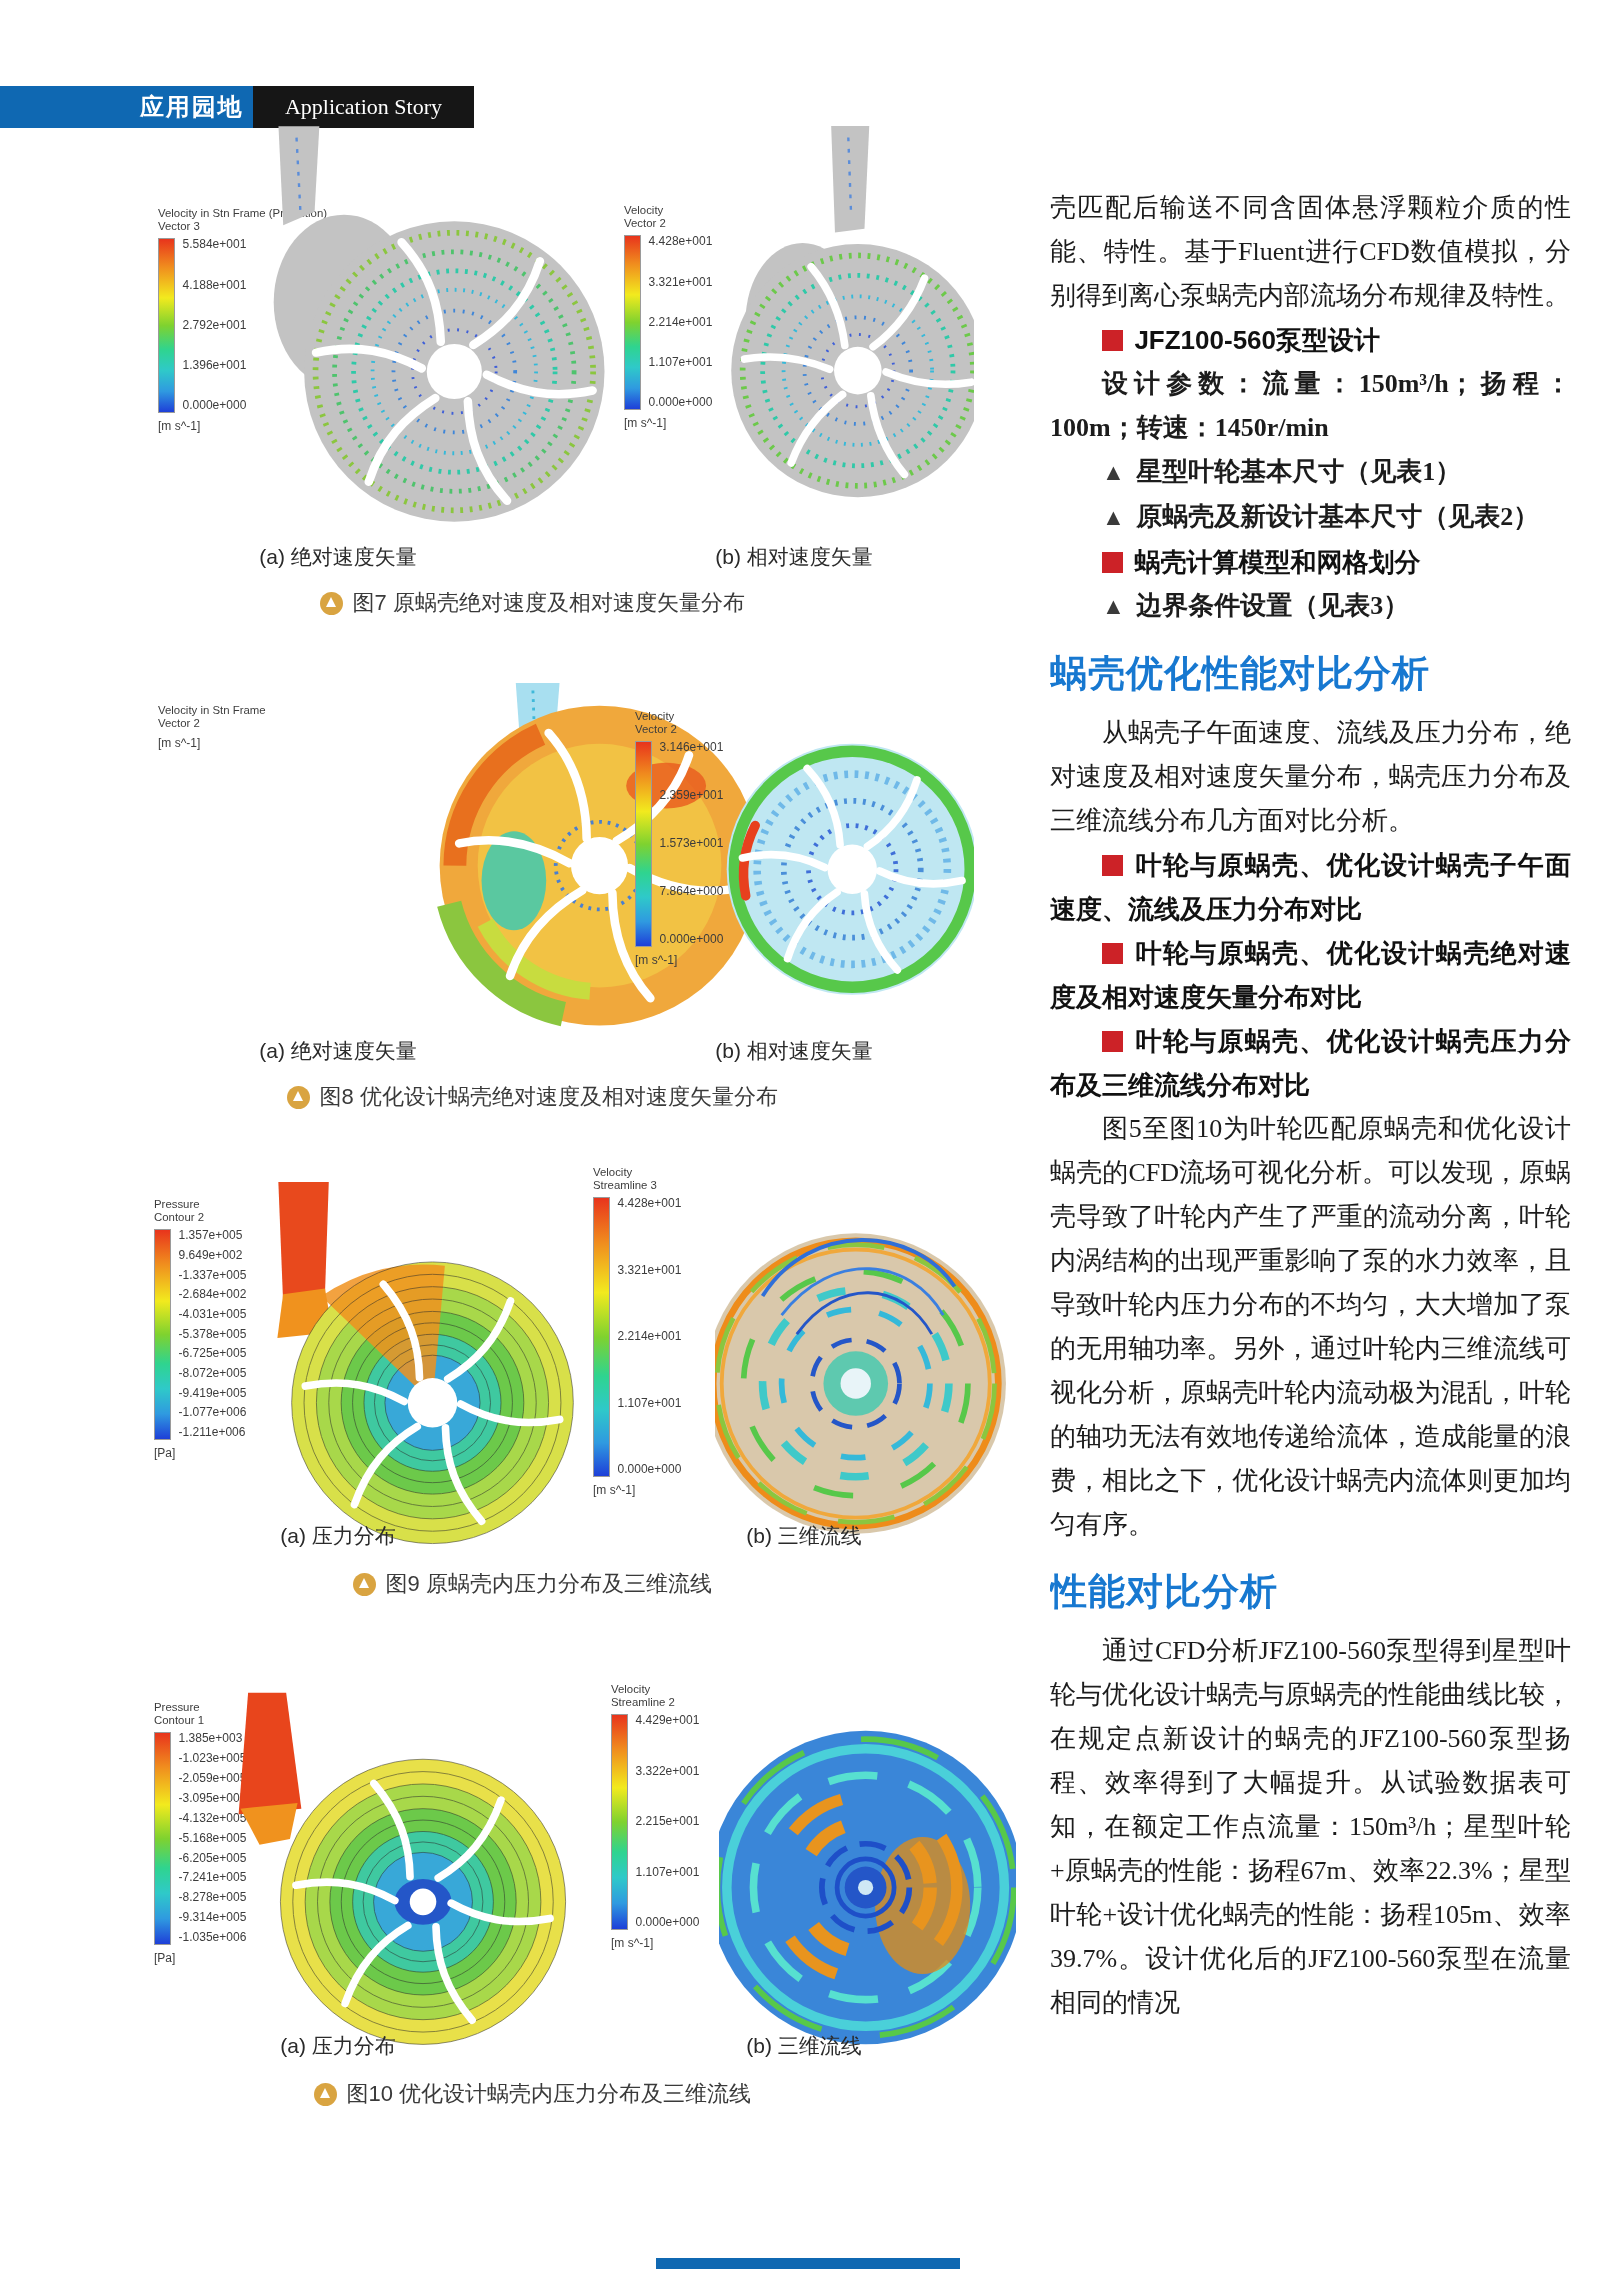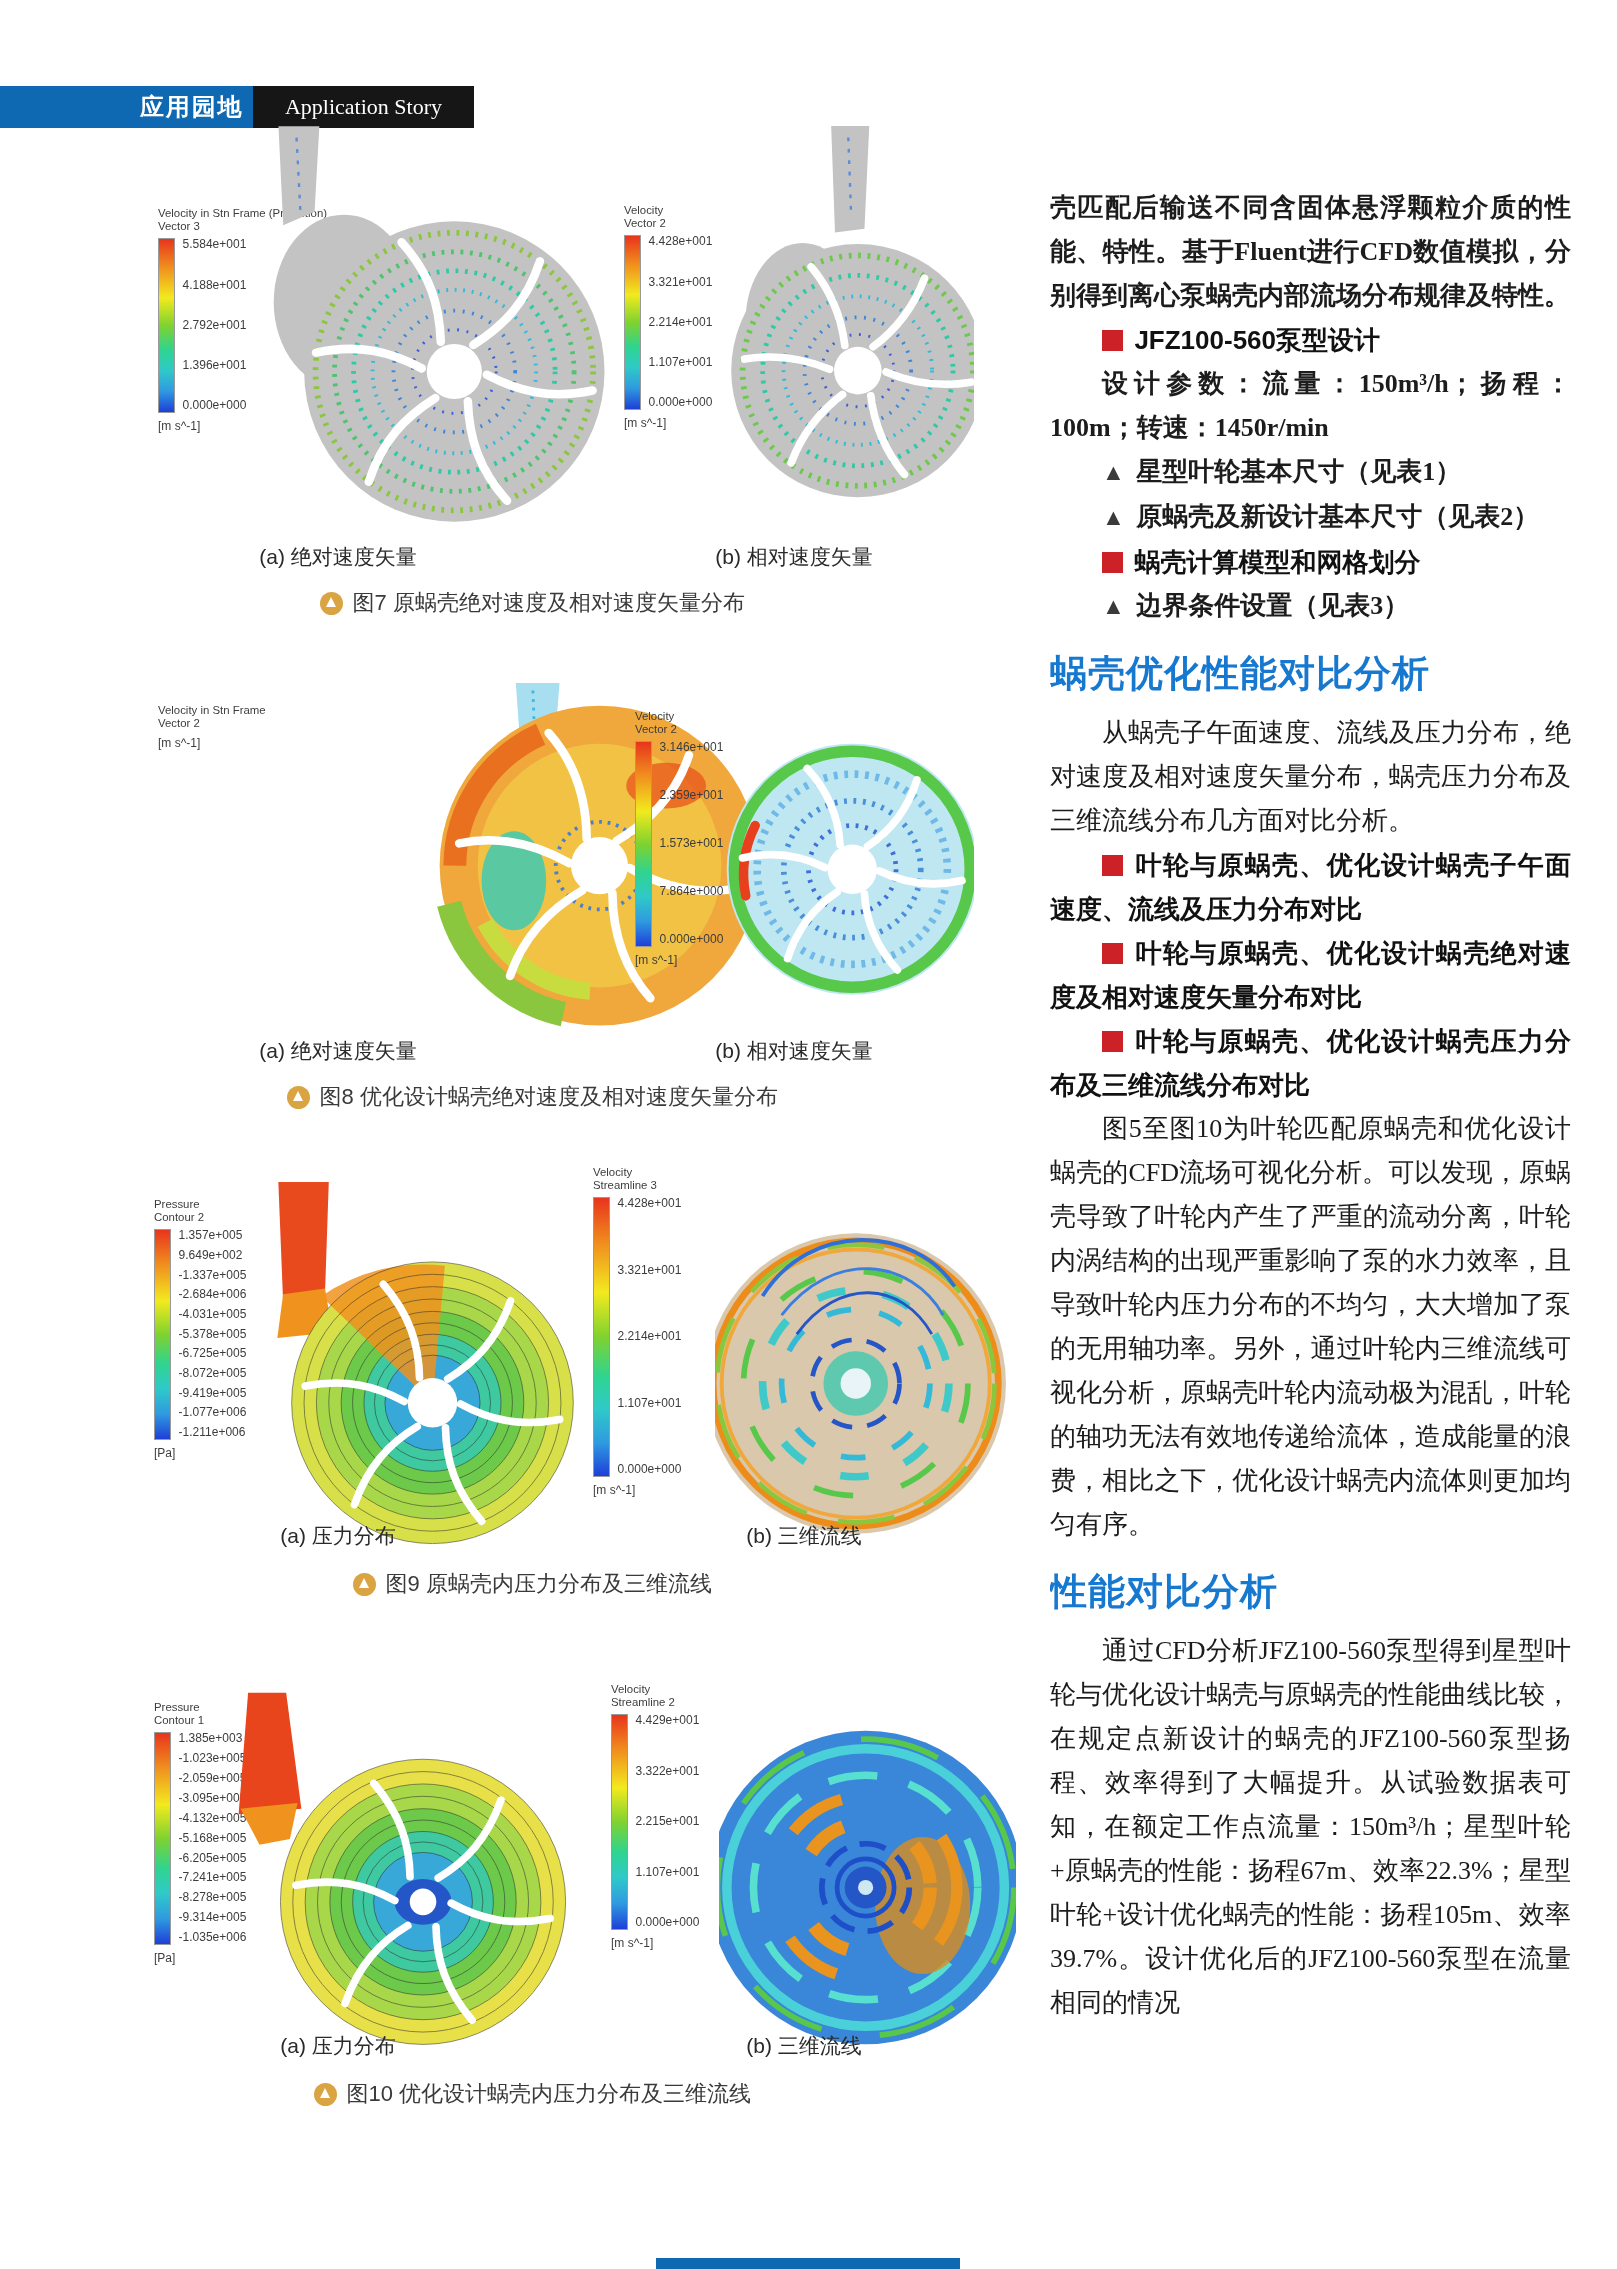--- a/index.html
+++ b/index.html
@@ -28,21 +28,21 @@
   .figtitle{position:absolute;left:95px;width:875px;display:flex;align-items:center;
             justify-content:center;gap:9.5px;font-size:22px;color:#3a3a3a;}
   .figicon{width:23px;height:23px;border-radius:50%;background:#d9a441;position:relative;flex:0 0 auto;}
   .figicon::after{content:"";position:absolute;left:5.7px;top:5.7px;border-left:5.7px solid transparent;
             border-right:5.7px solid transparent;border-bottom:10.5px solid #ffffff;}
   .figsvg{position:absolute;}
   
   .right-col{position:absolute;left:1050px;top:186px;width:521px;height:2016px;overflow:hidden;}
   .body-p{font-family:"Liberation Serif",serif;font-size:26px;line-height:44px;color:#1c1c1c;
           text-align:justify;text-indent:2em;margin:0;}
-  .noindent{text-indent:0;font-weight:bold;}
+  .noindent{text-indent:0;}
   .bold-serif{font-weight:bold;}
   .cmp{font-family:"Liberation Sans",sans-serif;font-weight:bold;font-size:26px;line-height:44px;
        color:#111;text-align:justify;text-indent:2em;margin:0;}
   .sq{display:inline-block;width:21px;height:21px;background:#cc2227;margin-right:11.4px;
       vertical-align:-1.9px;}
   .tri-line{font-family:"Liberation Serif",serif;font-weight:bold;font-size:26px;line-height:44px;
             color:#1c1c1c;text-align:justify;text-indent:2em;margin:0;}
   .tri{color:#3a3a3a;margin-right:11.4px;}
   .tri::before{content:"▲";font-size:23px;}
   .sec-title{font-family:"Liberation Sans",sans-serif;font-weight:bold;font-size:37px;
@@ -215,21 +215,21 @@
 
   <div class="legend" style="left:154px;top:1198px;">
     <div class="lt">Pressure</div>
     <div class="lt">Contour 2</div>
     <div class="lrow">
         <div class="bar" style="height:209px;"></div>
       <div class="vals" style="height:209px;">
           <div class="legend-val">1.357e+005</div>
           <div class="legend-val">9.649e+002</div>
           <div class="legend-val">-1.337e+005</div>
-          <div class="legend-val">-2.684e+006</div>
+          <div class="legend-val">-2.684e+002</div>
           <div class="legend-val">-4.031e+005</div>
           <div class="legend-val">-5.378e+005</div>
           <div class="legend-val">-6.725e+005</div>
           <div class="legend-val">-8.072e+005</div>
           <div class="legend-val">-9.419e+005</div>
           <div class="legend-val">-1.077e+006</div>
           <div class="legend-val">-1.211e+006</div>
         </div>
       </div>
     <div class="unit">[Pa]</div>

